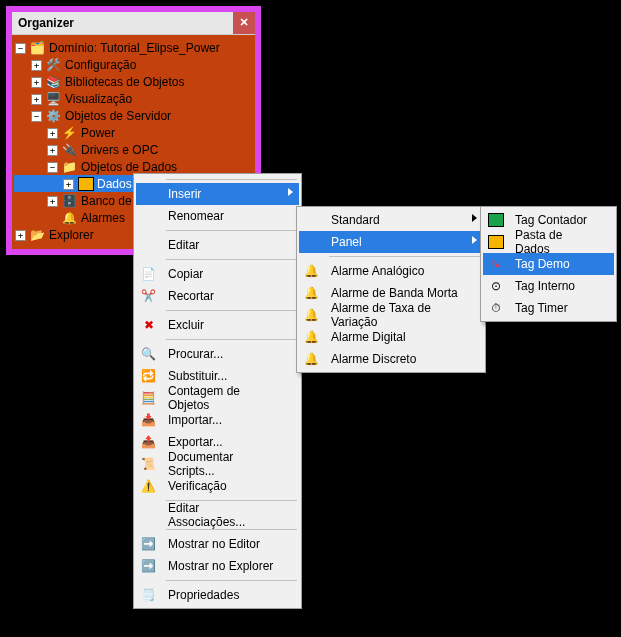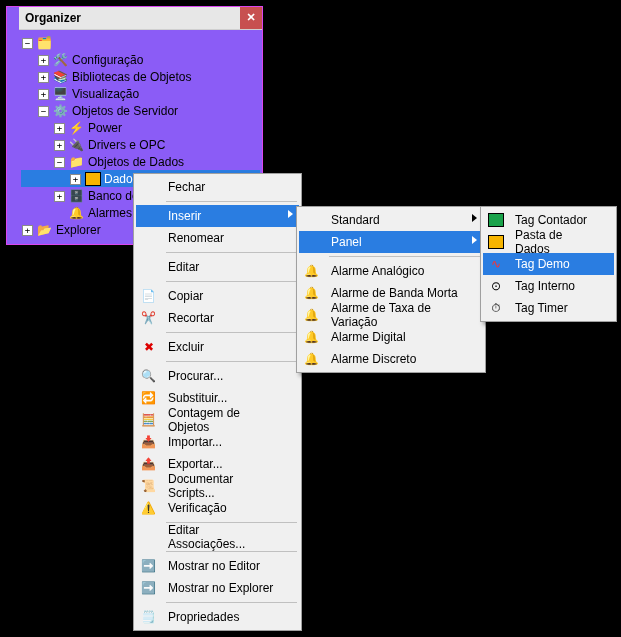--- a/index.html
+++ b/index.html
@@ -12,23 +12,22 @@
     width:621px;
     height:637px;
     position:relative;
   }
   
   .panel{
     position:absolute;
     left:6px;
     top:6px;
     width:243px;
-    background:#8b5cf6;
-    border:1px solid #d946ef;
-    padding-left:12px;
+    background:#c2410c;
+    border:6px solid #d946ef;
   }
   .panel-title{
     display:flex;
     align-items:center;
     background:#e7e7e7;
     height:22px;
     border-bottom:1px solid #cfcfcf;
     padding-left:6px;
     font-weight:bold;
   }
@@ -132,20 +131,21 @@
 <div class="panel">
   <div class="panel-title">
     <span>Organizer</span>
     <div class="close">✕</div>
   </div>
   <div class="tree">
 
     <div class="tree-row">
       <span class="tw"><span class="btn-toggle">−</span></span>
       <span class="icon">🗂️</span>
+      <span class="lbl">Domínio: Tutorial_Elipse_Power</span>
     </div>
 
     <div class="tree-row">
       <span class="tw"></span>
       <span class="tw"><span class="btn-toggle">+</span></span>
       <span class="icon">🛠️</span>
       <span class="lbl">Configuração</span>
     </div>
 
     <div class="tree-row">
@@ -225,23 +225,20 @@
       <span class="icon">📂</span>
       <span class="lbl">Explorer</span>
     </div>
 
   </div>
 </div>
 
 <div id="menu1" class="menu">
   <div class="iconcol"></div>
 
-  <div class="menu-item">
-      <span>Fechar</span>
-    </div>
   <div class="menu-sep"></div>
   <div class="menu-item hl">
       <span>Inserir</span>
       <span class="arrow"></span>
     </div>
   <div class="menu-item">
       <span>Renomear</span>
     </div>
   <div class="menu-sep"></div>
   <div class="menu-item">

